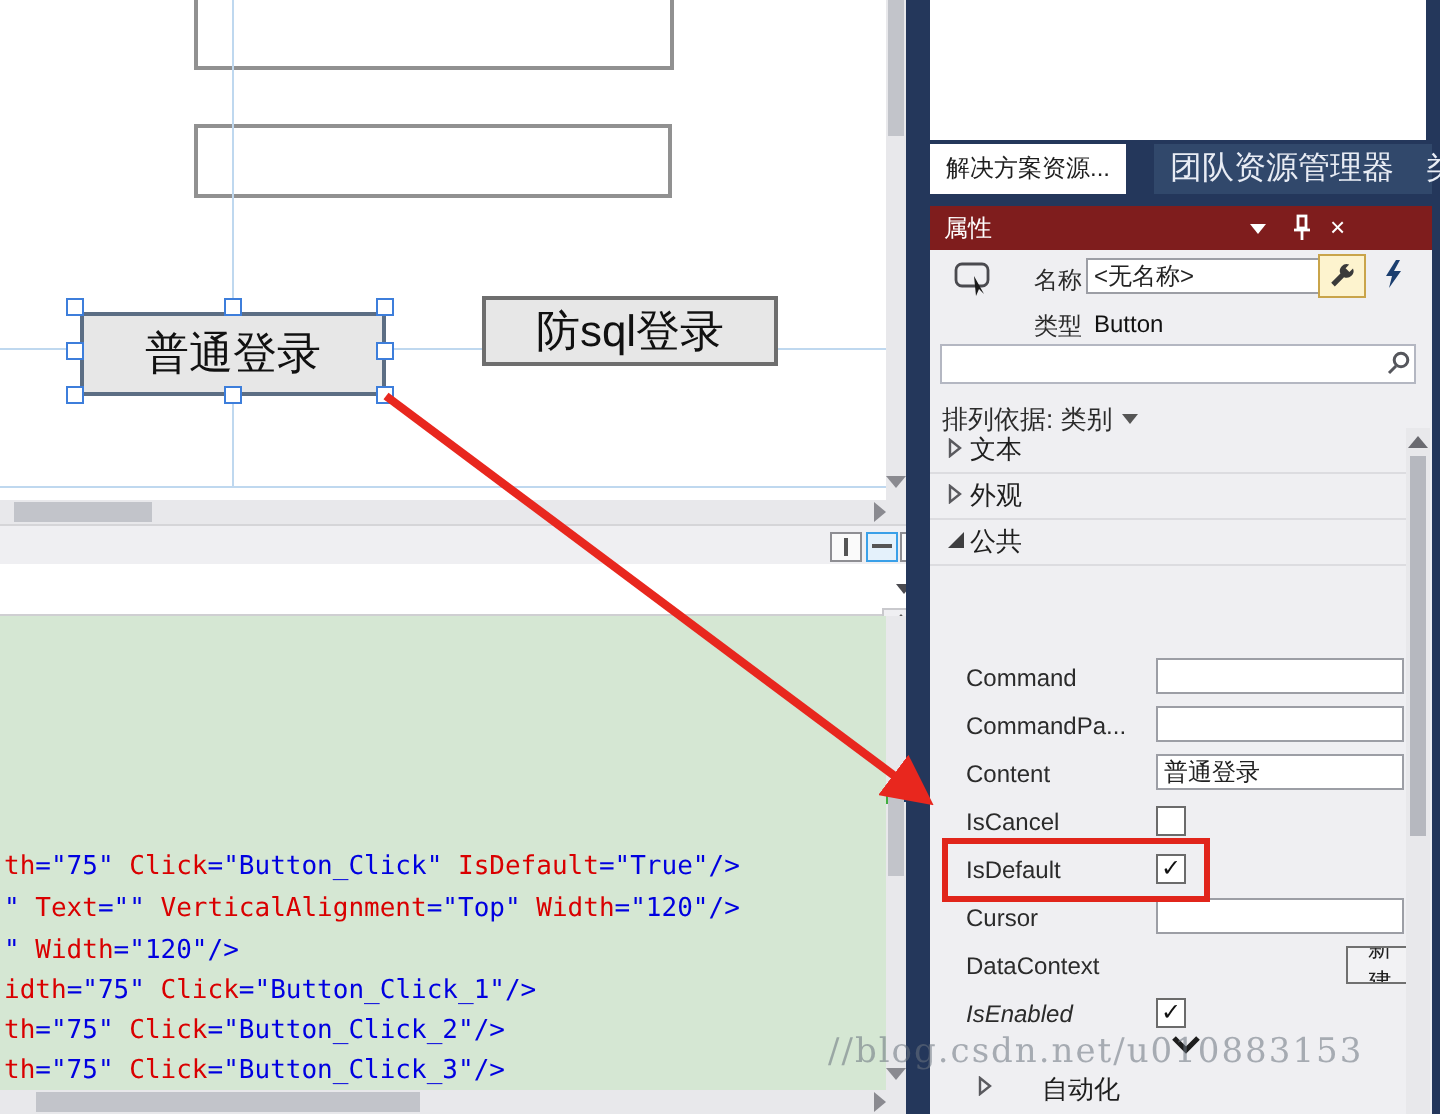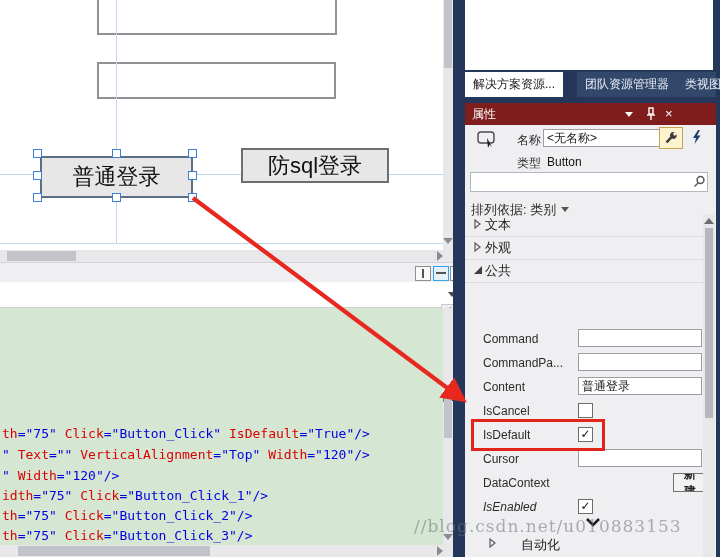--- a/index.html
+++ b/index.html
@@ -42,41 +42,41 @@
   .tk-v{color:#0000E0;}
   .tk-t{color:#1A1A1A;}
 
   
   .rpanel{left:453px;top:0;width:267px;height:557px;background:#24375B;}
   .sol-box{left:465px;top:0;width:248px;height:70px;background:#fff;}
   .tabstrip{left:465px;top:72px;width:251px;height:25px;}
   .tab-sel{position:absolute;left:0;top:0;height:25px;background:#fff;color:#1E1E1E;
            font-size:12px;display:flex;align-items:center;padding:0 8px;}
   .tab-rest{position:absolute;left:112px;top:0;right:0;height:25px;background:#31486B;display:flex;align-items:center;}
-  .tab-other{color:#E8ECF4;font-size:12px;padding:0 8px;white-space:nowrap;}
+  .tab-other{color:#E8ECF4;font-size:16px;padding:0 8px;white-space:nowrap;}
 
   .props{left:465px;top:103px;width:251px;height:454px;background:#EFEFF2;}
   .props-title{position:absolute;left:0;top:0;width:251px;height:22px;background:#7f1d1d;color:#fff;
                font-size:12px;display:flex;align-items:center;padding-left:7px;box-sizing:border-box;}
   .ptbar-ico{position:absolute;top:6px;}
   .plabel{font-size:12px;color:#2B2B2B;}
   .pinput{position:absolute;height:16px;background:#fff;border:1px solid #9C9EA5;font-size:12px;
           padding:0 3px;font-family:"Liberation Sans","DejaVu Sans",sans-serif;color:#222;}
   .iconbtn{position:absolute;width:22px;height:20px;display:flex;align-items:center;justify-content:center;}
   .iconbtn.sel{background:#FDF3CE;border:1px solid #C9A44A;}
   .cat-row{position:relative;height:22px;border-bottom:1px solid #DCDCE0;display:flex;align-items:center;}
   .cat-label{font-size:13px;color:#1E1E1E;margin-left:20px;}
   .tri-c{position:absolute;left:8px;top:5px;}
   .prow{position:absolute;left:0;width:251px;height:24px;}
   .prow .plabel{position:absolute;left:18px;top:4px;}
   .ctrl-text{left:113px;top:1px;width:116px;}
   .checkbox{position:absolute;left:113px;top:3px;width:13px;height:13px;background:#fff;border:1px solid #6B6B6B;
             font-size:12px;line-height:13px;text-align:center;color:#111;font-weight:bold;}
   .newbtn{position:absolute;left:208px;top:1px;width:34px;height:19px;background:#F2F2F4;border:1px solid #707070;
-          font-size:12px;display:flex;align-items:center;justify-content:center;color:#222;overflow:hidden;font-weight:bold;}
+          font-size:12px;display:flex;align-items:center;justify-content:center;color:#222;overflow:hidden;}
   .hl-red{position:absolute;left:471px;top:419px;width:128px;height:26px;border:3px solid #E1251B;z-index:55;}
   .pscroll{position:absolute;left:238px;top:111px;width:12px;bottom:0;background:#E8E8EB;}
 
   .watermark{left:414px;top:516px;z-index:70;font-family:"DejaVu Serif","Liberation Serif",serif;
              font-size:17px;color:rgba(105,115,125,0.55);letter-spacing:1px;white-space:nowrap;}
   .arrow-svg{left:0;top:0;z-index:60;pointer-events:none;}
   svg{display:block;}
 </style>
 </head>
 <body>

